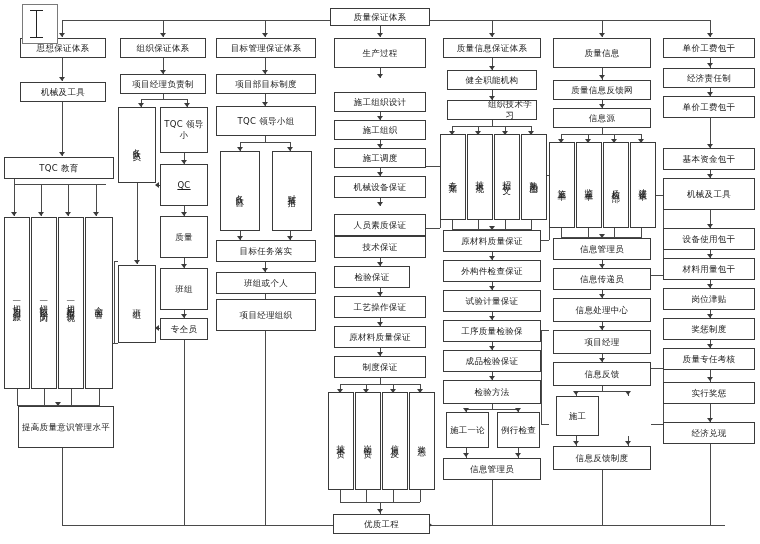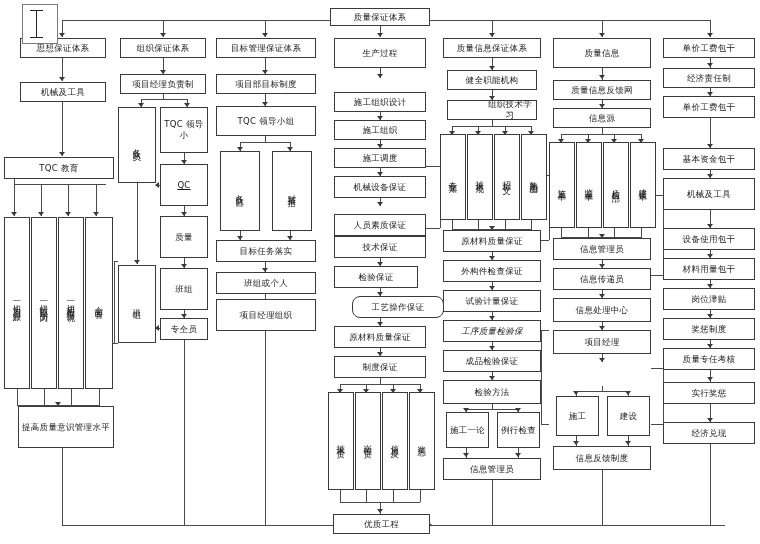--- a/index.html
+++ b/index.html
@@ -249,25 +249,25 @@
   <div class="arw" style="left:377px;top:202px;"></div>
 
   <div class="box" style="left:334px;top:206px;width:92px;height:22px;margin-top:8px;">人员素质保证</div>
   <div class="ln lnv" style="left:380px;top:228px;height:8px;"></div>
   <div class="arw" style="left:377px;top:232px;"></div>
 
   <div class="box" style="left:334px;top:236px;width:92px;height:22px;">技术保证</div>
   <div class="ln lnv" style="left:380px;top:258px;height:8px;"></div>
   <div class="arw" style="left:377px;top:262px;"></div>
 
-  <div class="box" style="left:334px;top:266px;width:84px;height:22px;">检验保证</div>
+  <div class="box" style="left:334px;top:266px;width:76px;height:22px;">检验保证</div>
   <div class="ln lnv" style="left:380px;top:288px;height:8px;"></div>
   <div class="arw" style="left:377px;top:292px;"></div>
 
-  <div class="box" style="left:352px;top:296px;width:92px;height:22px;border-radius:8px;">工艺操作保证</div>
+  <div class="box" style="left:334px;top:296px;width:92px;height:22px;">工艺操作保证</div>
   <div class="ln lnv" style="left:380px;top:318px;height:8px;"></div>
   <div class="arw" style="left:377px;top:322px;"></div>
 
   <div class="box" style="left:334px;top:326px;width:92px;height:22px;">原材料质量保证</div>
   <div class="ln lnv" style="left:380px;top:348px;height:8px;"></div>
   <div class="arw" style="left:377px;top:352px;"></div>
 
   <div class="box" style="left:334px;top:356px;width:92px;height:22px;">制度保证</div>
 
   <div class="ln lnh" style="left:340px;top:384px;width:80px;"></div>
@@ -337,21 +337,21 @@
   <div class="arw" style="left:489px;top:256px;"></div>
 
   <div class="box" style="left:443px;top:260px;width:98px;height:22px;">外构件检查保证</div>
   <div class="ln lnv" style="left:492px;top:282px;height:8px;"></div>
   <div class="arw" style="left:489px;top:286px;"></div>
 
   <div class="box" style="left:443px;top:290px;width:98px;height:22px;">试验计量保证</div>
   <div class="ln lnv" style="left:492px;top:312px;height:8px;"></div>
   <div class="arw" style="left:489px;top:316px;"></div>
 
-  <div class="box" style="left:443px;top:320px;width:98px;height:22px;font-style:italic;">工序质量检验保</div>
+  <div class="box" style="left:443px;top:320px;width:98px;height:22px;">工序质量检验保</div>
   <div class="ln lnv" style="left:492px;top:342px;height:8px;"></div>
   <div class="arw" style="left:489px;top:346px;"></div>
 
   <div class="box" style="left:443px;top:350px;width:98px;height:22px;">成品检验保证</div>
   <div class="ln lnv" style="left:492px;top:372px;height:8px;"></div>
   <div class="arw" style="left:489px;top:376px;"></div>
 
   <div class="box" style="left:443px;top:380px;width:98px;height:24px;">检验方法</div>
 
   <div class="ln lnh" style="left:466px;top:409px;width:52px;"></div>
@@ -414,30 +414,30 @@
   <div class="arw" style="left:599px;top:294px;"></div>
 
   <div class="box" style="left:553px;top:298px;width:98px;height:24px;">信息处理中心</div>
   <div class="ln lnv" style="left:602px;top:322px;height:8px;"></div>
   <div class="arw" style="left:599px;top:326px;"></div>
 
   <div class="box" style="left:553px;top:330px;width:98px;height:24px;">项目经理</div>
   <div class="ln lnv" style="left:602px;top:354px;height:8px;"></div>
   <div class="arw" style="left:599px;top:358px;"></div>
 
+  <div class="box" style="left:553px;top:362px;width:98px;height:24px;">信息反馈</div>
 
   <div class="ln lnh" style="left:576px;top:391px;width:52px;"></div>
   <div class="ln lnv" style="left:602px;top:386px;height:5px;"></div>
   <div class="ln lnv" style="left:576px;top:391px;height:5px;"></div>
   <div class="arw" style="left:573px;top:391px;"></div>
   <div class="ln lnv" style="left:628px;top:391px;height:5px;"></div>
   <div class="arw" style="left:625px;top:391px;"></div>
 
   <div class="box" style="left:556px;top:396px;width:43px;height:40px;">施工</div>
-  <div class="box" style="left:607px;top:396px;width:43px;height:40px;">建设</div>
 
   <div class="ln lnv" style="left:576px;top:436px;height:10px;"></div>
   <div class="arw" style="left:573px;top:441px;"></div>
   <div class="ln lnv" style="left:628px;top:436px;height:10px;"></div>
   <div class="arw" style="left:625px;top:441px;"></div>
 
   <div class="box" style="left:553px;top:446px;width:98px;height:24px;">信息反馈制度</div>
   <div class="ln lnv" style="left:602px;top:470px;height:56px;"></div>
 
   <div class="box" style="left:663px;top:38px;width:92px;height:20px;">单价工费包干</div>

